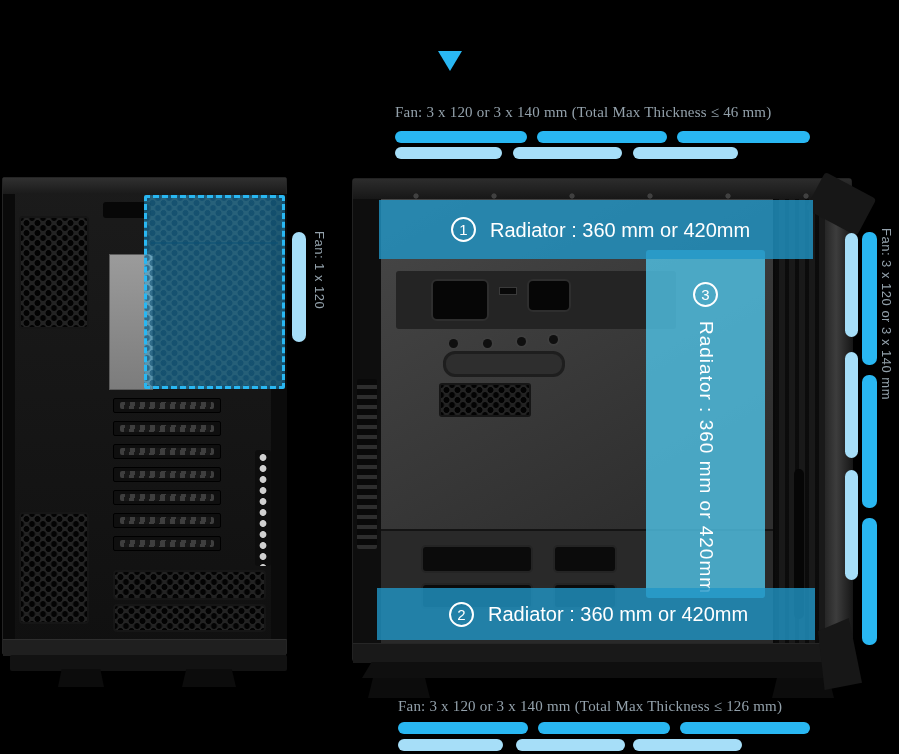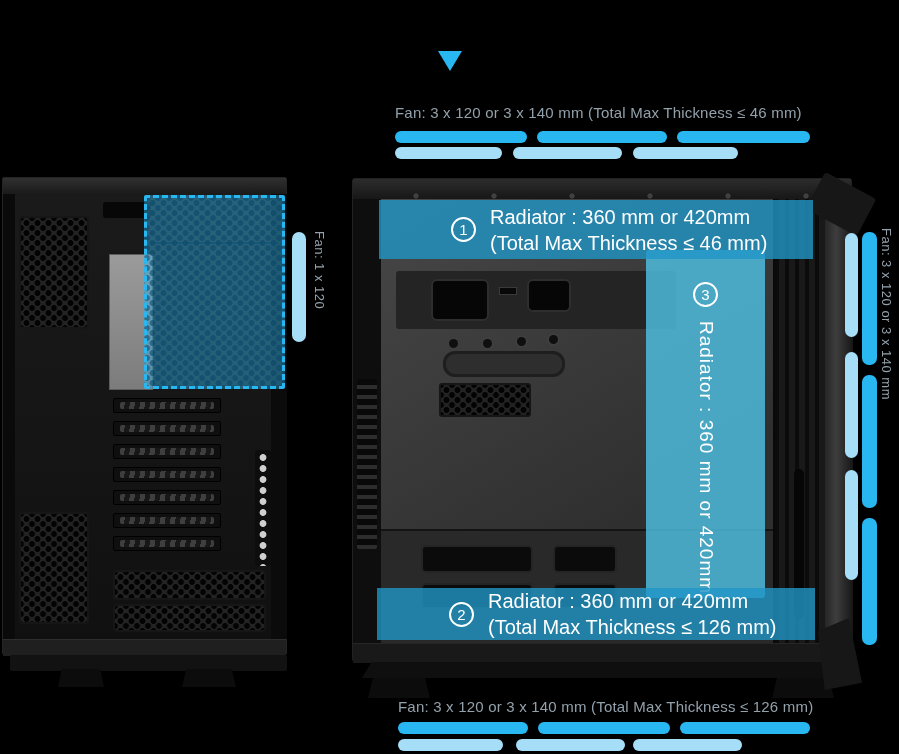--- a/index.html
+++ b/index.html
@@ -17,21 +17,21 @@
   .abs{position:absolute;}
 
   
   .banner{left:303px;top:3px;width:294px;height:50px;background:var(--accent);
     border-radius:10px;display:flex;align-items:center;justify-content:center;
     color:#fff;font-size:23px;font-weight:bold;letter-spacing:3px;z-index:9;}
   .banner-pointer{left:438px;top:51px;width:0;height:0;border-left:12px solid transparent;
     border-right:12px solid transparent;border-top:20px solid var(--accent);z-index:9;}
 
   
-  .graylabel{color:var(--label-gray);font-size:15px;letter-spacing:.2px;white-space:nowrap;}
+  .graylabel{color:var(--label-gray);font-size:15px;letter-spacing:.2px;white-space:nowrap;font-family:Liberation Serif, serif;}
   .lbl-top{left:395px;top:104px;}
   .lbl-bottom{left:398px;top:698px;}
   .vlabel{color:var(--label-gray);font-size:13px;writing-mode:vertical-rl;letter-spacing:.5px;white-space:nowrap;}
   .vlabel-left{left:312px;top:231px;}
   .vlabel-right{left:879px;top:228px;}
 
   
   .hbar{height:12px;border-radius:6px;}
   .vbar{width:14px;border-radius:7px;}
   .bar-dark{background:var(--accent);}
@@ -197,28 +197,26 @@
   <div class="abs mc-lid-bot"></div>
 
   <div class="abs hexcyan ov-col3">
     <span class="numcircle">3</span>
     <span class="col3text">Radiator : 360 mm or 420mm</span>
   </div>
   <div class="abs ov-band ov-band1">
     <span class="numcircle">1</span>
     <div class="bandtext">
       <div>Radiator : 360 mm or 420mm</div>
-      <div>(Total Max Thickness ≤ 46 mm)</div>
     </div>
   </div>
   <div class="abs ov-band ov-band2">
     <span class="numcircle">2</span>
     <div class="bandtext">
       <div>Radiator : 360 mm or 420mm</div>
-      <div>(Total Max Thickness ≤ 126 mm)</div>
     </div>
   </div>
 
   <div class="abs vbar bar-light" style="left:845px;top:233px;height:104px;width:13px;"></div>
   <div class="abs vbar bar-light" style="left:845px;top:352px;height:106px;width:13px;"></div>
   <div class="abs vbar bar-light" style="left:845px;top:470px;height:110px;width:13px;"></div>
   <div class="abs vbar bar-dark" style="left:862px;top:232px;height:133px;width:15px;"></div>
   <div class="abs vbar bar-dark" style="left:862px;top:375px;height:133px;width:15px;"></div>
   <div class="abs vbar bar-dark" style="left:862px;top:518px;height:127px;width:15px;"></div>
   <div class="abs vlabel vlabel-right">Fan: 3 x 120 or 3 x 140 mm</div>

